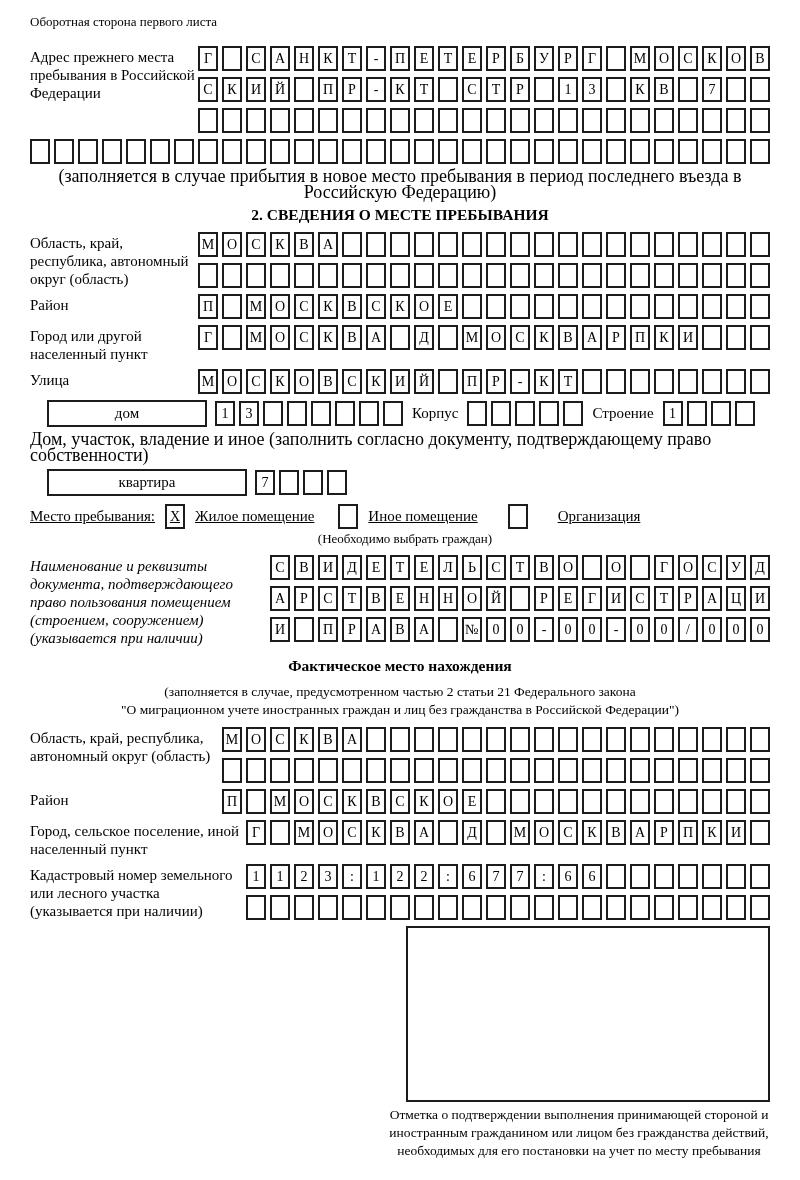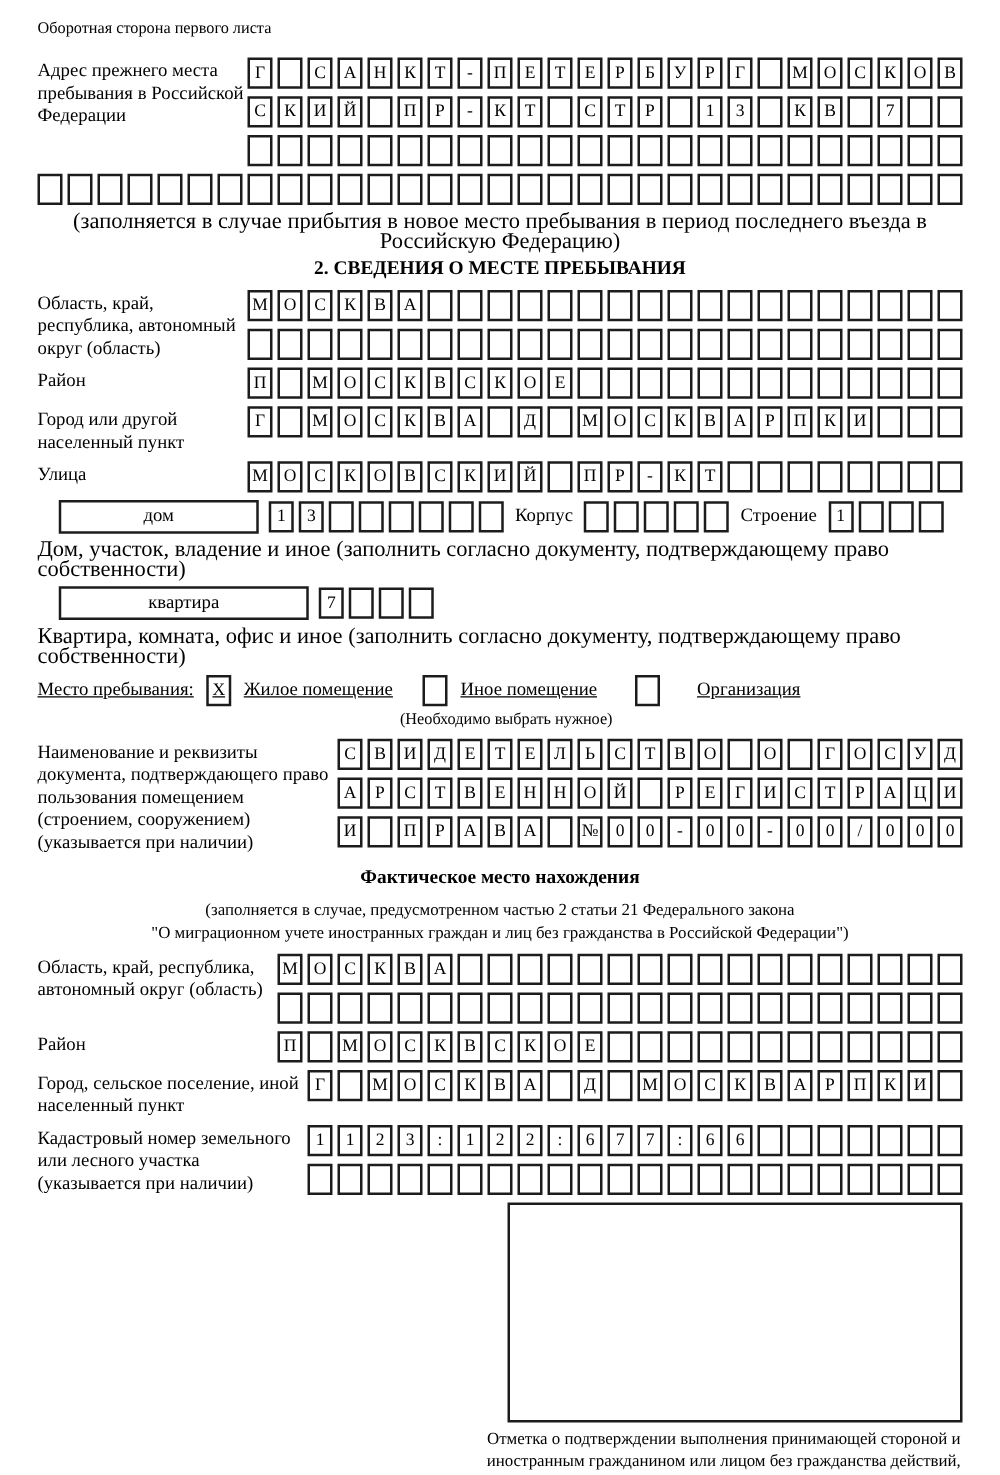--- a/index.html
+++ b/index.html
@@ -15,21 +15,21 @@
     box-sizing:border-box;flex:none;width:20px;height:25px;
     border:2px solid #1c1c1c;display:flex;align-items:center;justify-content:center;
     font-size:14px;line-height:1;background:#fff;
   }
   .rows{display:flex;flex-direction:column;gap:6px;}
   .field{display:flex;align-items:flex-start;margin-bottom:6px;}
   .label{font-size:15px;line-height:18px;flex:none;padding-top:2px;}
   .w168{width:168px;}
   .w192{width:192px;}
   .w216{width:216px;}
-  .w240{width:240px;}
+  .w240{width:240px;font-style:italic;}
 
   .caption{font-size:18px;line-height:16px;}
   .caption-center{text-align:center;margin:2px 0 6px 0;}
   .sec-title{text-align:center;font-weight:bold;font-size:15.5px;margin:6px 0 8px 0;}
 
   .named-box{
     box-sizing:border-box;border:2px solid #1c1c1c;height:27px;
     display:flex;align-items:center;justify-content:center;font-size:15px;flex:none;background:#fff;
   }
   .dom-box{width:160px;margin-right:8px;}
@@ -358,38 +358,37 @@
 
   <div class="row-line">
     <div class="named-box kv-box">квартира</div>
     <div class="cells" style="margin-top:1px;">
         <div class="cell">7</div>
         <div class="cell"></div>
         <div class="cell"></div>
         <div class="cell"></div>
       </div>
   </div>
-  <div class="caption" style="margin-bottom:4px;">Квартира, комната, офис и иное (заполнить согласно документу, подтверждающему право собственности)</div>
 
   <div class="stay">
     <span>Место пребывания:</span>
     <span class="cells">
         <div class="cell">X</div>
       </span>
     <span>Жилое помещение</span>
     <span class="cells" style="margin-left:24px;">
         <div class="cell"></div>
       </span>
     <span>Иное помещение</span>
     <span class="cells" style="margin-left:30px;">
         <div class="cell"></div>
       </span>
     <span style="margin-left:20px;">Организация</span>
   </div>
-  <div class="stay-hint">(Необходимо выбрать нужное)</div>
+  <div class="stay-hint">(Необходимо выбрать граждан)</div>
 
   <div class="field">
     <div class="label w240">Наименование и реквизиты документа, подтверждающего право пользования помещением (строением, сооружением) (указывается при наличии)</div>
     <div class="rows">
       <div class="cells">
           <div class="cell">С</div>
           <div class="cell">В</div>
           <div class="cell">И</div>
           <div class="cell">Д</div>
           <div class="cell">Е</div>

